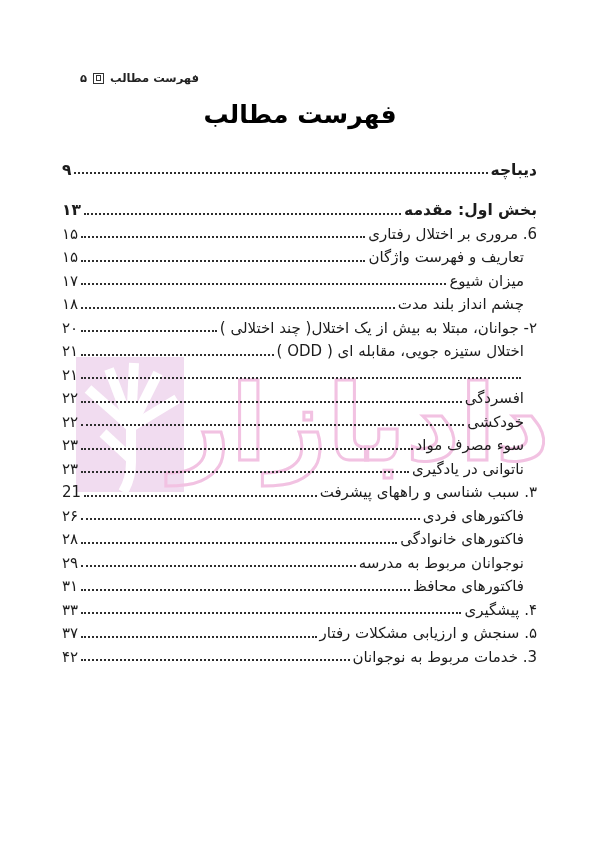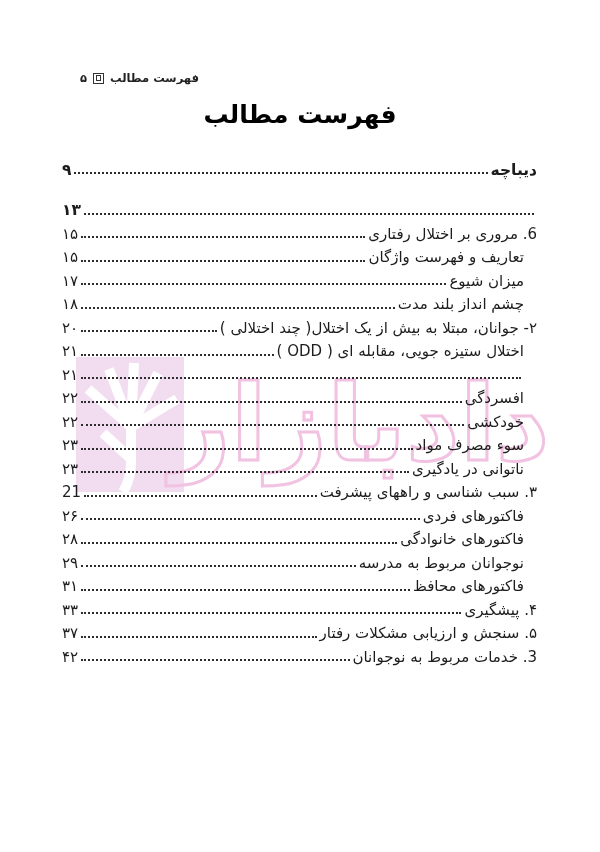--- a/index.html
+++ b/index.html
@@ -108,20 +108,21 @@
   </div>
 
   <div class="toc">
       <div class="toc-row bold">
         <span class="toc-label">دیباچه</span>
         <span class="toc-leader"></span>
         <span class="toc-num">۹</span>
       </div>
       <div class="toc-gap"></div>
       <div class="toc-row bold">
+        <span class="toc-label">بخش اول: مقدمه</span>
         <span class="toc-leader"></span>
         <span class="toc-num">۱۳</span>
       </div>
       <div class="toc-row">
         <span class="toc-label">6. مروری بر اختلال رفتاری</span>
         <span class="toc-leader"></span>
         <span class="toc-num">۱۵</span>
       </div>
       <div class="toc-row indent">
         <span class="toc-label">تعاریف و فهرست واژگان</span>

